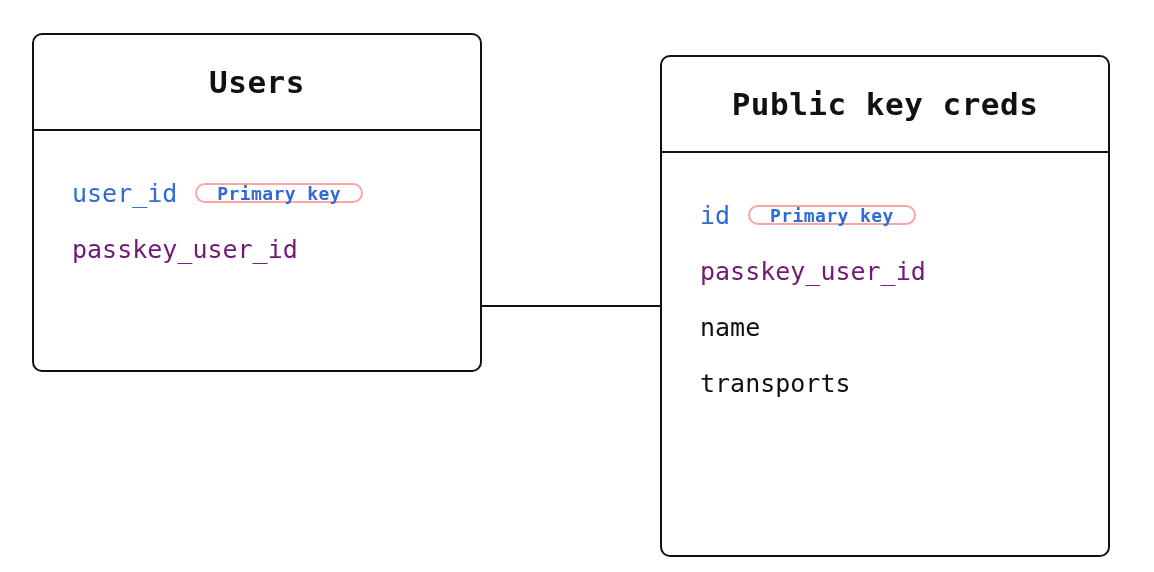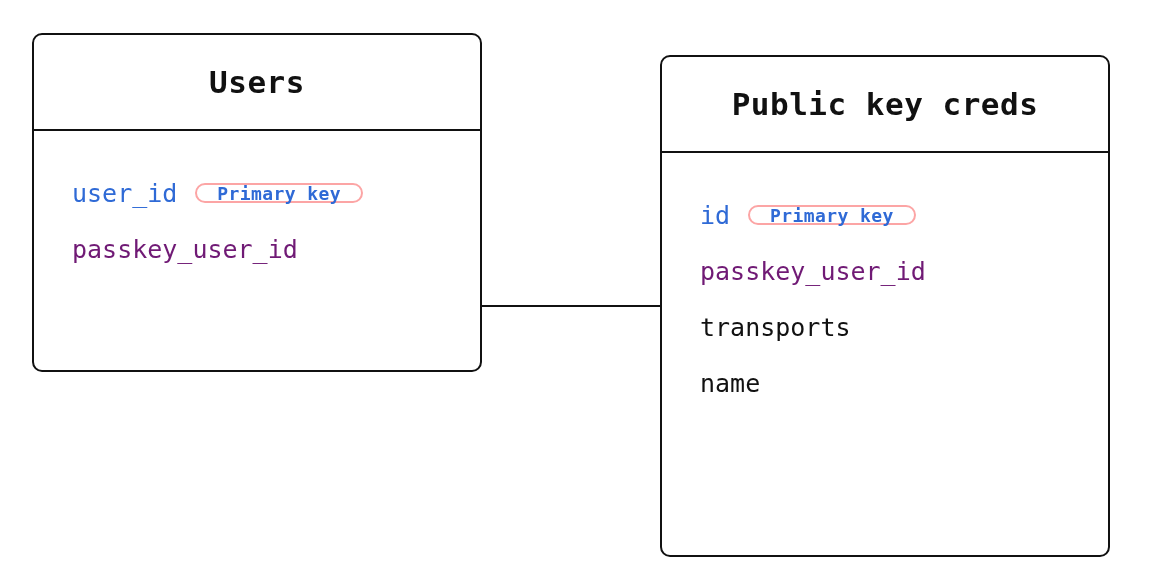--- a/index.html
+++ b/index.html
@@ -145,23 +145,23 @@
         <span class="pk-badge">Primary key</span>
       </div>
 
 
       <div class="field-row">
         <span class="field-name fk">passkey_user_id</span>
       </div>
 
 
       <div class="field-row">
-        <span class="field-name">transports</span>
+        <span class="field-name">name</span>
       </div>
 
       <div class="field-row">
-        <span class="field-name">name</span>
+        <span class="field-name">transports</span>
       </div>
 
     </div>
   </div>
 
 </div>
 
 </body></html>

